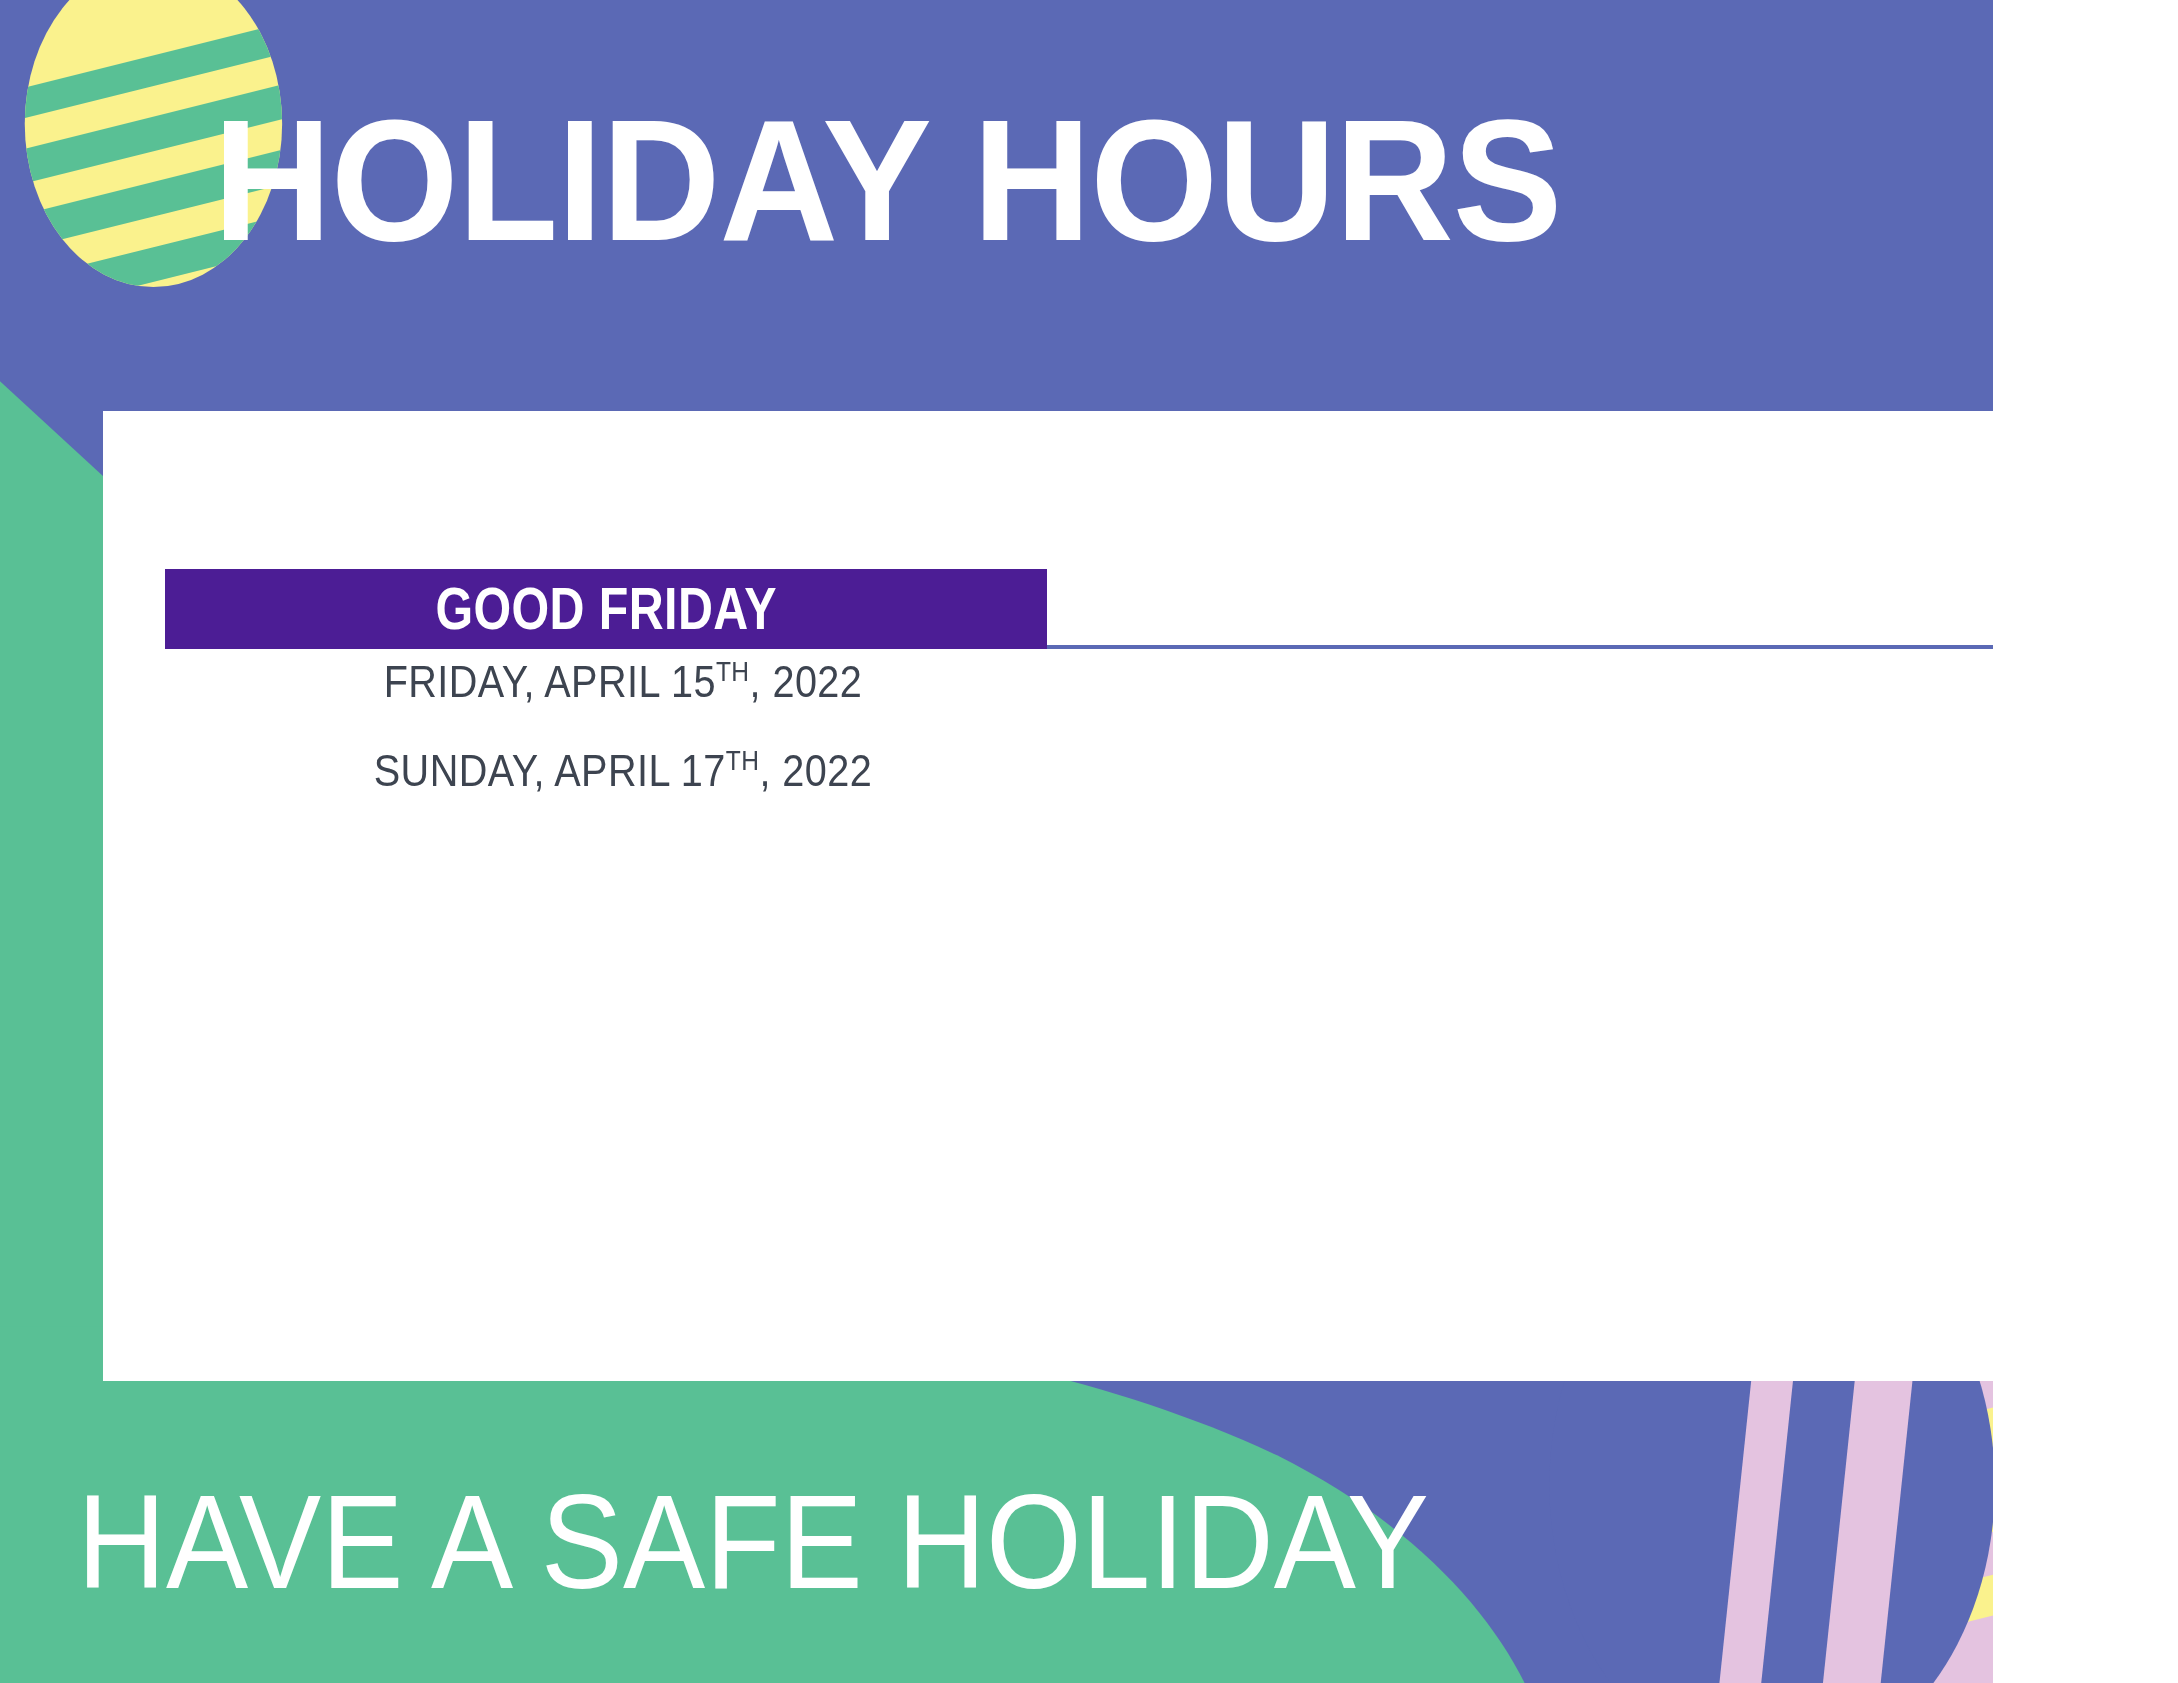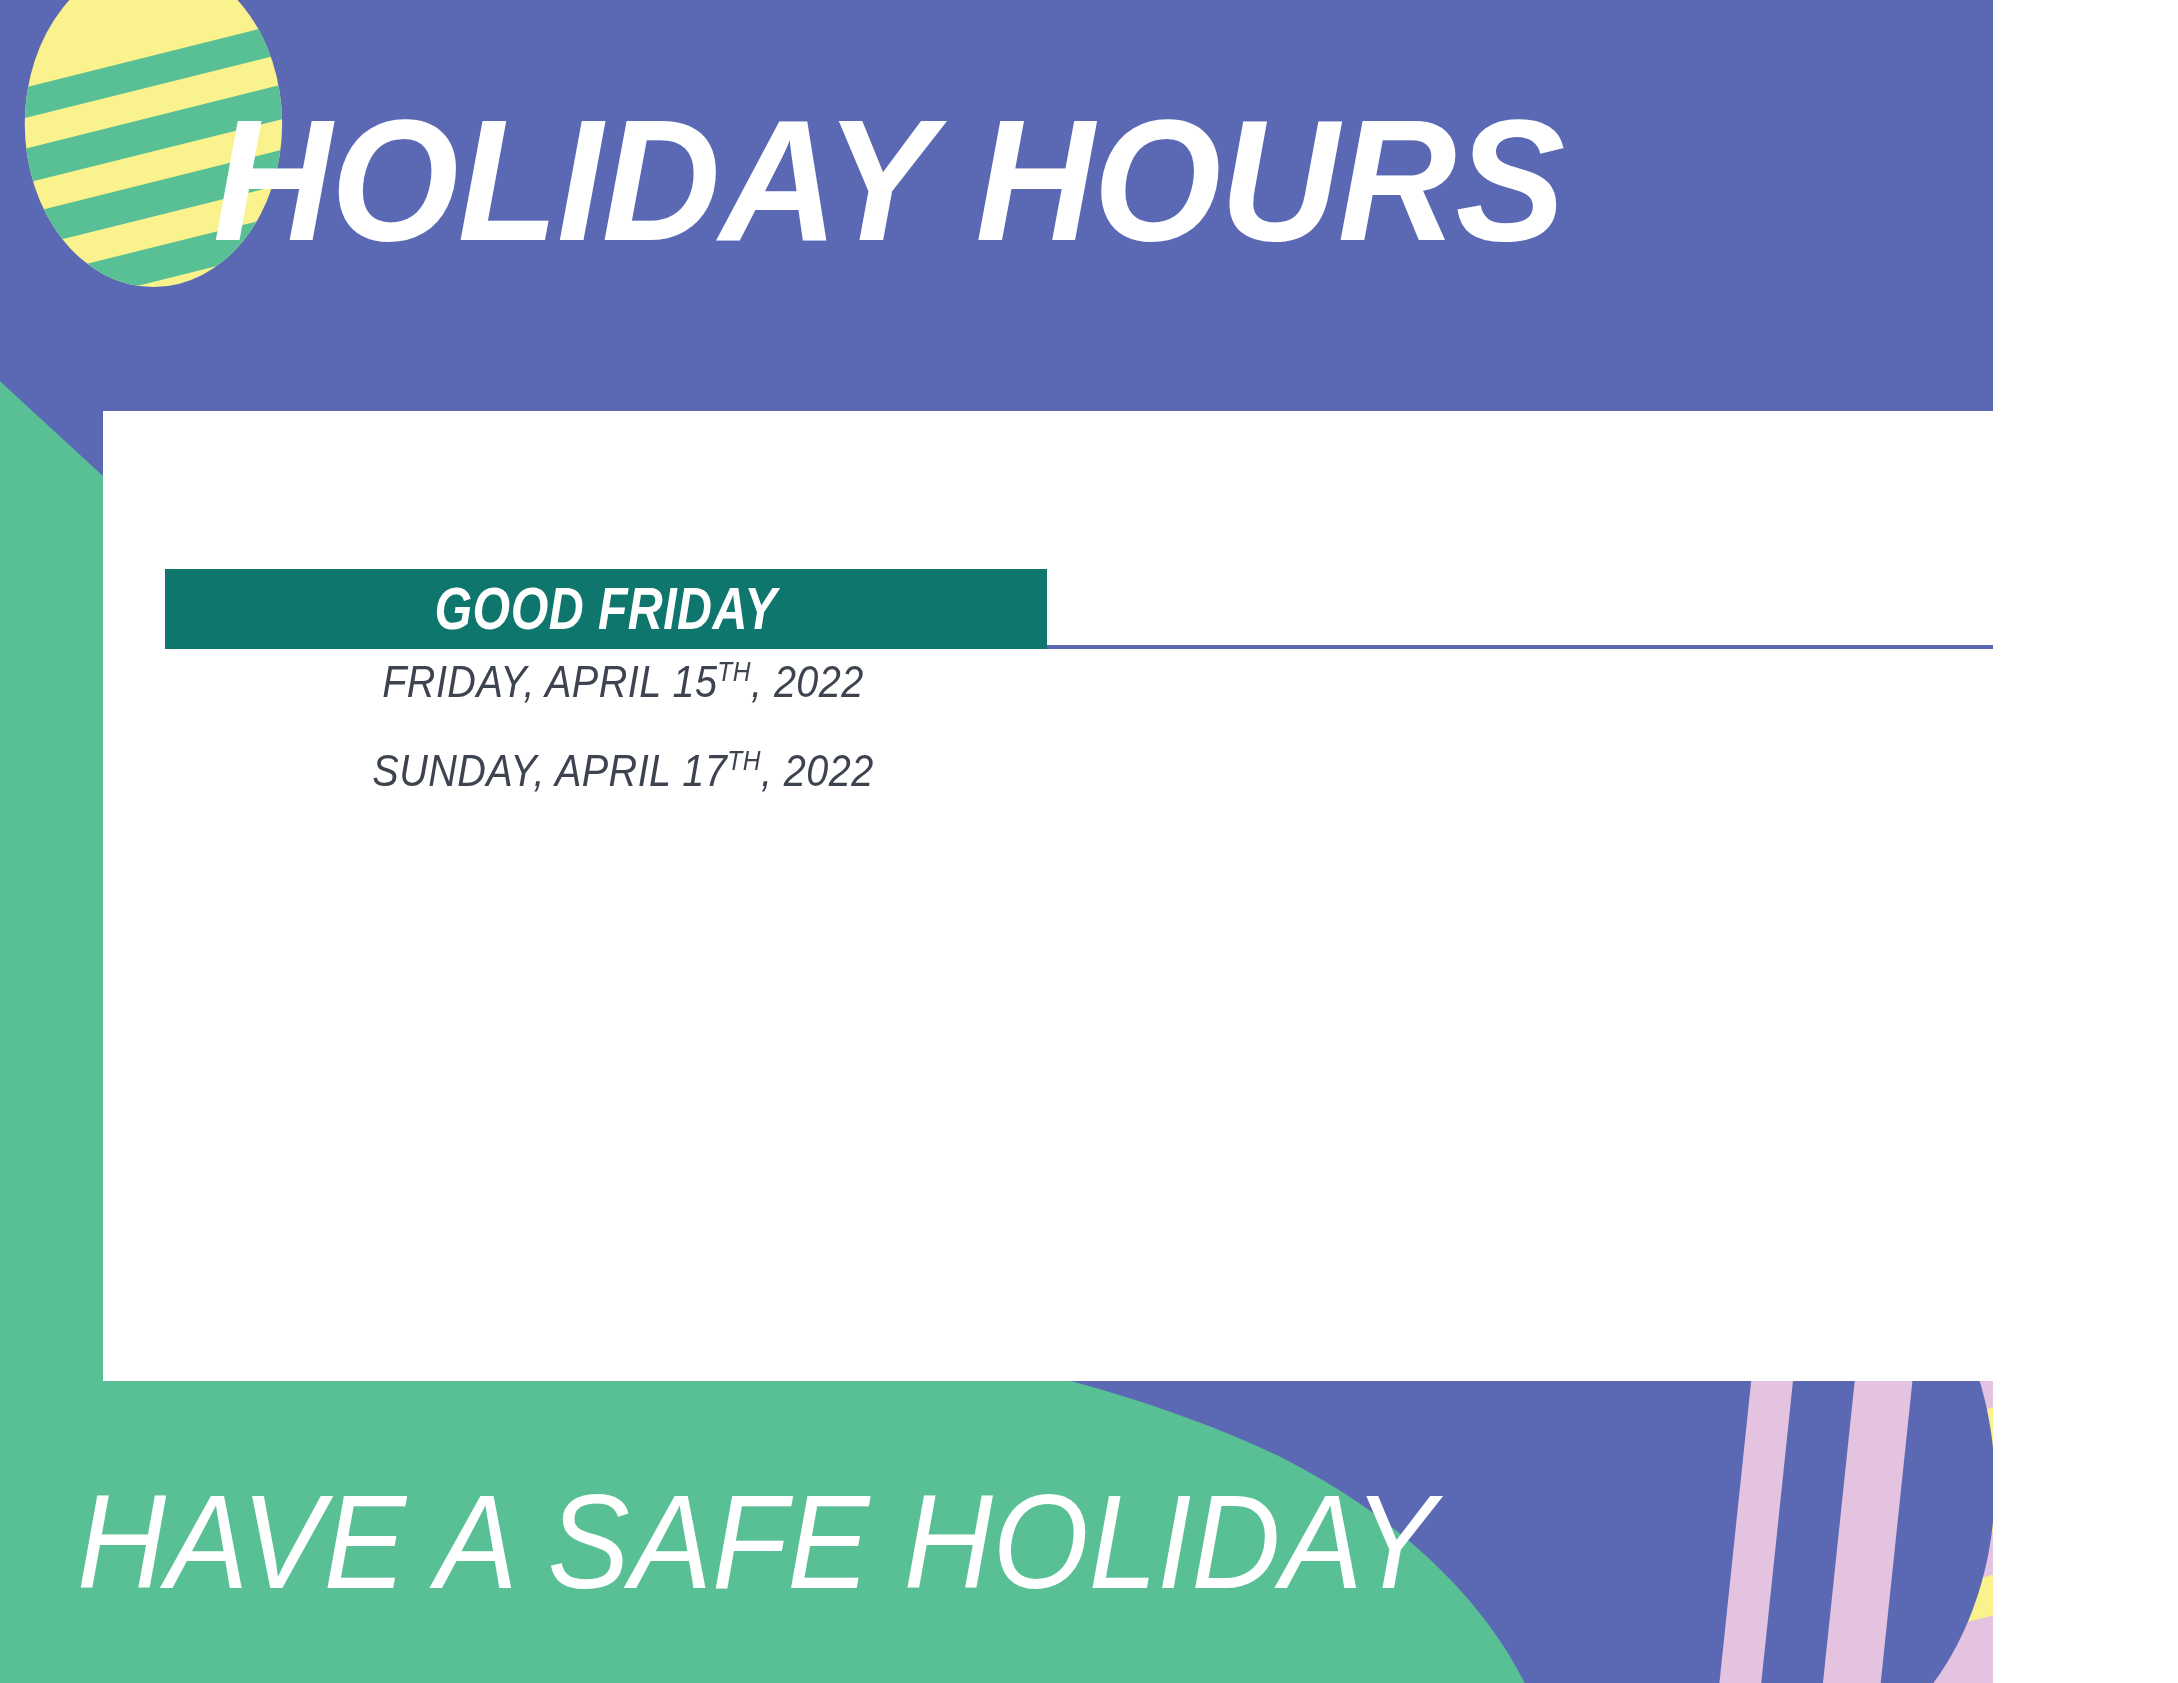--- a/index.html
+++ b/index.html
@@ -7,21 +7,20 @@
     width:2178px; height:1683px;
     overflow:hidden;
     font-family:"Liberation Sans", sans-serif;
   }
 
   #poster {
     position:relative;
     width:1993px; height:1683px;
     background:#5B69B5;
     overflow:hidden;
-    font-style:italic;
   }
 
   
   .bg-layer { position:absolute; inset:0; }
 
   .bg-svg { position:absolute; top:0; left:0; width:2178px; height:1683px; }
 
   
   #card {
     position:absolute;
@@ -42,21 +41,21 @@
   .row-3 { top:495px; }   
 
   .row-head {
     position:relative;
     height:80px;
   }
   .label-bar {
     position:absolute;
     left:0; top:0;
     width:882px; height:80px;   
-    background:#0f766e;
+    background:#4c1d95;
     display:flex;
     align-items:center;
     justify-content:center;
   }
   .label-text {
     color:#FFFFFF;
     font-size:59px;
     font-weight:bold;
     letter-spacing:0.5px;
     line-height:1;

